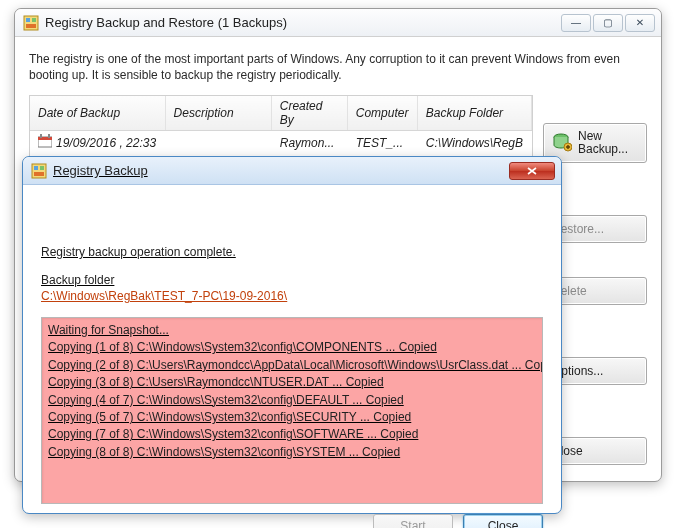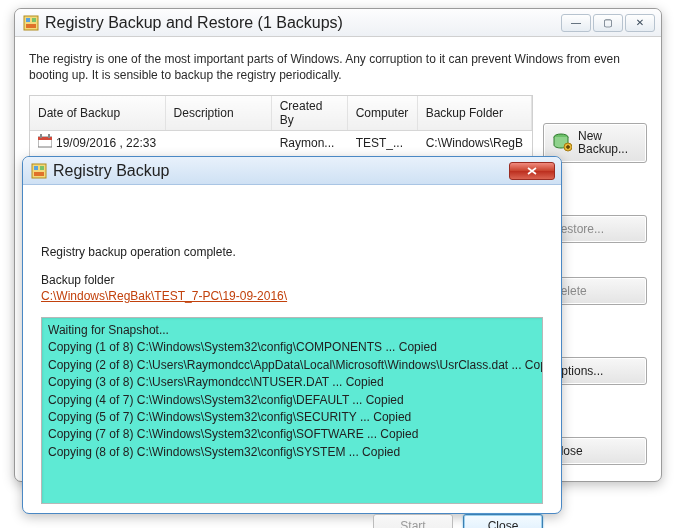--- a/index.html
+++ b/index.html
@@ -37,41 +37,41 @@
     background: linear-gradient(#fdfdfe, #eef1f5);
   }
   .titlebar .icon {
     width: 16px; height: 16px;
     margin-right: 6px;
     display: inline-flex; align-items: center; justify-content: center;
   }
   .titlebar .title {
     flex: 1;
     color: #222;
-    font-size: 16px;
+    font-size: 13px;
   }
   .win-controls { display: flex; gap: 2px; }
   .win-btn {
     width: 30px; height: 18px;
     border: 1px solid #b7c3cf;
     border-radius: 3px;
     background: linear-gradient(#fefefe, #e7edf3);
     display: flex; align-items: center; justify-content: center;
     color: #3a4a5a;
     font-size: 10px;
     font-family: Arial, sans-serif;
   }
   .win-content { padding: 14px 14px 10px 14px; position: relative; height: calc(100% - 28px); }
   .info-text { color: #2b2b2b; line-height: 1.35; margin-bottom: 12px; }
   .main-layout { display: flex; gap: 10px; height: calc(100% - 50px);}
   .left-col { flex: 1; }
   .right-col { width: 104px; display: flex; flex-direction: column; gap: 24px; }
 
   .table-wrap { border: 1px solid #d0d0d0; height: 100%; overflow: hidden; }
-  table { width: 100%; border-collapse: collapse; font-size: 12px; }
+  table { width: 100%; border-collapse: collapse; font-size: 12px; font-style: italic; }
   th {
     text-align: left;
     font-weight: normal;
     background: linear-gradient(#fdfdfd, #f0f0f0);
     border-right: 1px solid #e2e2e2;
     border-bottom: 1px solid #d6d6d6;
     padding: 3px 8px;
     color: #222;
   }
   td {
@@ -103,41 +103,42 @@
   .side-btn .btxt { line-height: 1.1; }
   .btn-group { display: flex; flex-direction: column; gap: 6px; }
   .close-row { margin-top: auto; }
 
   
   .win-modal {
     left: 22px; top: 156px;
     width: 540px; height: 358px;
     border-color: #4a88c4;
     z-index: 10;
+    text-decoration: underline;
   }
   .win-modal .titlebar {
     background: linear-gradient(#e8f1fb, #cfe1f4);
     border-bottom: 1px solid #a9c5e4;
   }
   .win-modal .win-close {
     width: 46px; height: 18px;
     border: 1px solid #9a2c22;
     border-radius: 3px;
     background: linear-gradient(#f08a7e, #c9442f 48%, #bc2f1f 52%, #da6351);
     color: #fff;
     font-weight: bold;
   }
   .modal-body { padding: 24px 18px 12px 18px; display: flex; flex-direction: column; height: calc(100% - 28px); margin-top: 36px; }
   .status-line { color: #222; margin-bottom: 14px; }
   .folder-label { color: #222; margin-bottom: 2px; }
   .folder-link { color: #c2410c; text-decoration: underline; margin-bottom: 14px; display: inline-block; }
   .log-box {
     flex: 1;
     border: 1px solid #b8b8b8;
-    background: #5eead4;
+    background: #fca5a5;
     padding: 4px 6px;
     overflow-y: auto;
     line-height: 1.45;
     color: #222;
     position: relative;
     box-shadow: inset 1px 1px 2px rgba(0,0,0,0.08);
   }
   .log-box div { white-space: nowrap; }
   .modal-footer {
     margin-top: 10px;

